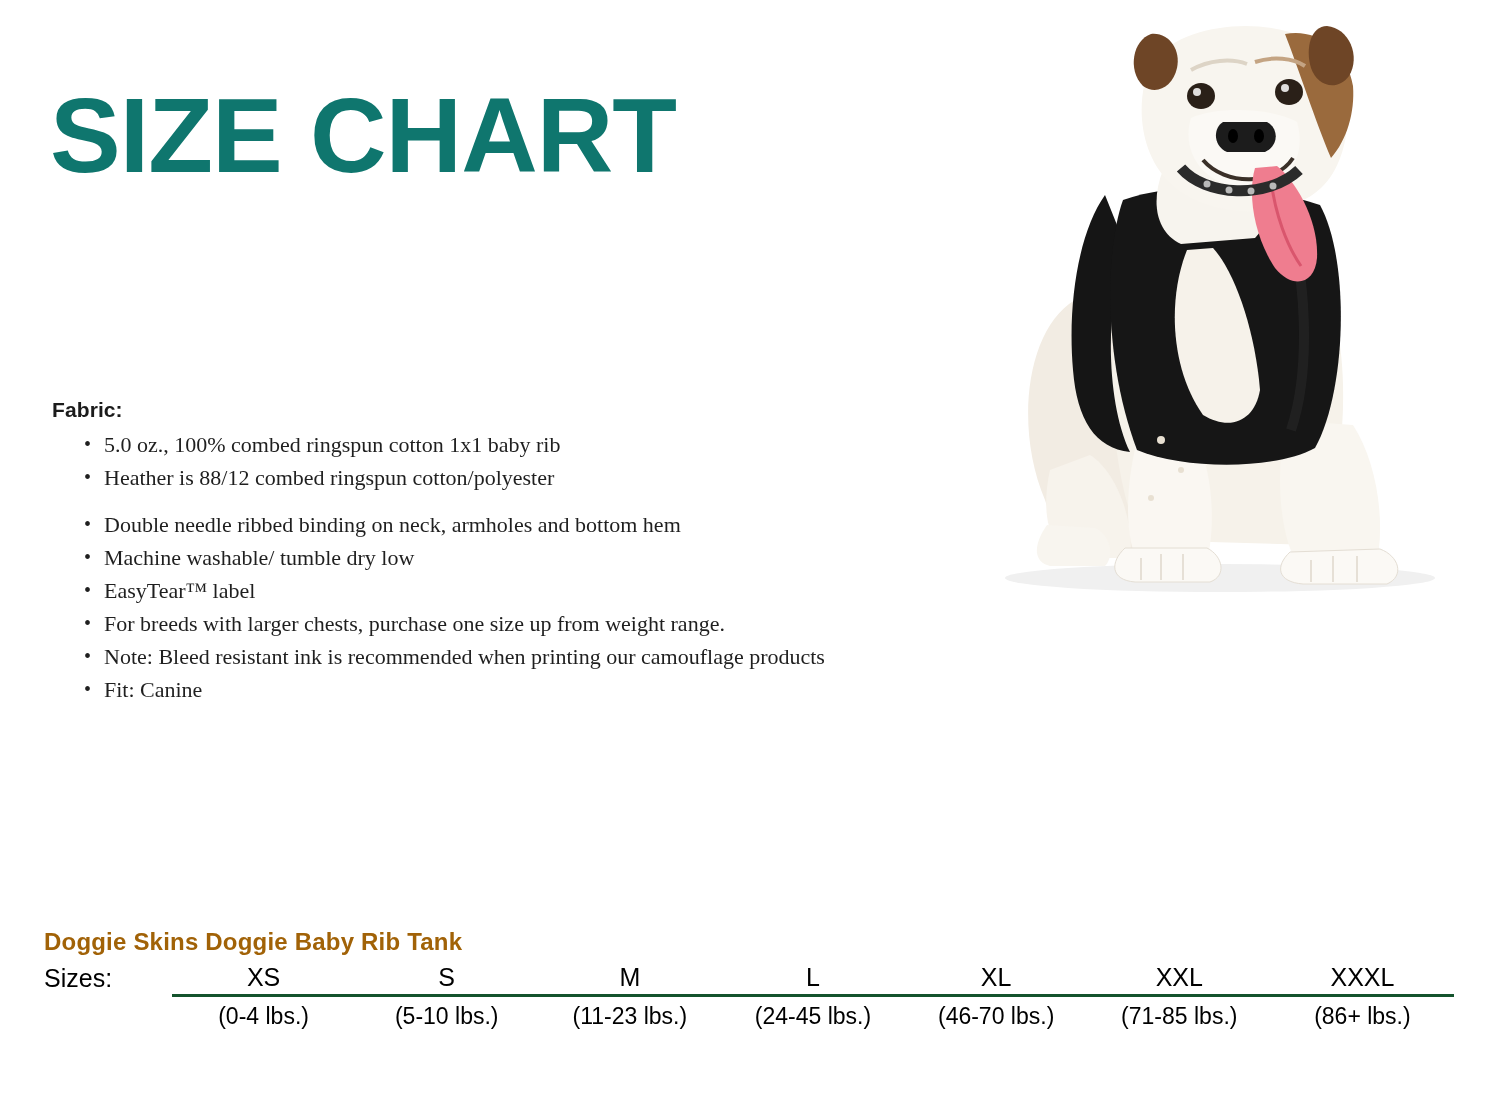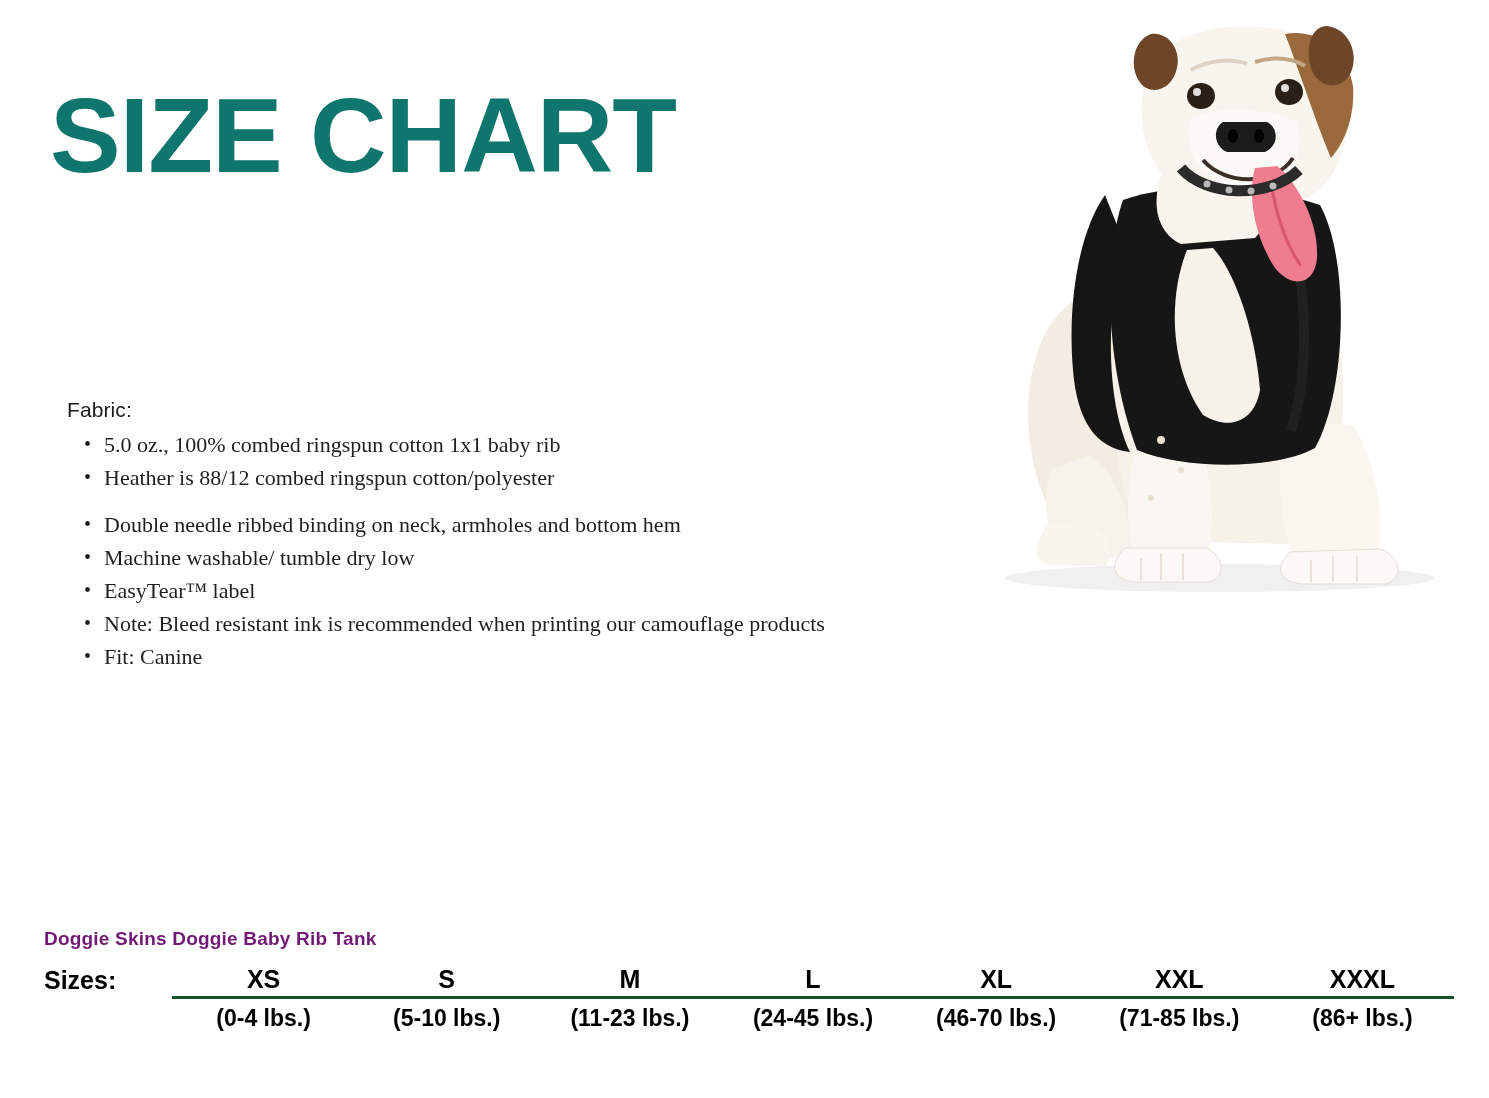--- a/index.html
+++ b/index.html
@@ -31,23 +31,23 @@
 
   
   #spec-block {
     position: absolute;
     left: 52px;
     top: 398px;
     width: 1420px;
   }
   .spec-heading {
     font-size: 21px;
-    font-weight: normal;
+    font-weight: bold;
     color: #1b1b1b;
-    margin: 0 0 6px 15px;
+    margin: 0 0 6px 0;
     letter-spacing: 0.1px;
   }
   .spec-list {
     margin: 0 0 14px 0;
     padding: 0 0 0 32px;
     list-style: none;
     font-family: Liberation Serif, serif;
   }
   .spec-list li {
     position: relative;
@@ -76,35 +76,35 @@
   }
 
   
   #size-table {
     position: absolute;
     left: 44px;
     top: 928px;
     width: 1410px;
   }
   #table-caption {
-    font-size: 19px;
+    font-size: 24px;
     font-weight: bold;
-    color: #701a75;
-    margin-bottom: 15px;
+    color: #a16207;
+    margin-bottom: 7px;
     letter-spacing: 0.2px;
   }
   table.size {
     border-collapse: collapse;
     width: 100%;
     table-layout: fixed;
   }
   table.size td, table.size th {
     padding: 0;
     text-align: center;
-    font-weight: bold;
+    font-weight: normal;
     font-size: 25px;
     color: #000;
   }
   table.size th.label-cell,
   table.size td.label-cell {
     width: 128px;
     text-align: left;
     font-size: 25px;
   }
   tr.head-row th {
@@ -131,20 +131,21 @@
   <div class="spec-heading">Fabric:</div>
   <ul class="spec-list">
     <li>5.0 oz., 100% combed ringspun cotton 1x1 baby rib</li>
     <li>Heather is 88/12 combed ringspun cotton/polyester</li>
   </ul>
 
   <ul class="spec-list">
     <li>Double needle ribbed binding on neck, armholes and bottom hem</li>
     <li>Machine washable/ tumble dry low</li>
     <li>EasyTear™ label</li>
+    <li>For breeds with larger chests, purchase one size up from weight range.</li>
     <li>Note: Bleed resistant ink is recommended when printing our camouflage products</li>
     <li>Fit: Canine</li>
   </ul>
 </div>
 
 <div id="dog-photo">
   <svg width="520" height="600" viewBox="0 0 520 600" xmlns="http://www.w3.org/2000/svg">
 
     <ellipse cx="265" cy="578" rx="215" ry="14" fill="#f0f0f0"></ellipse>
 

